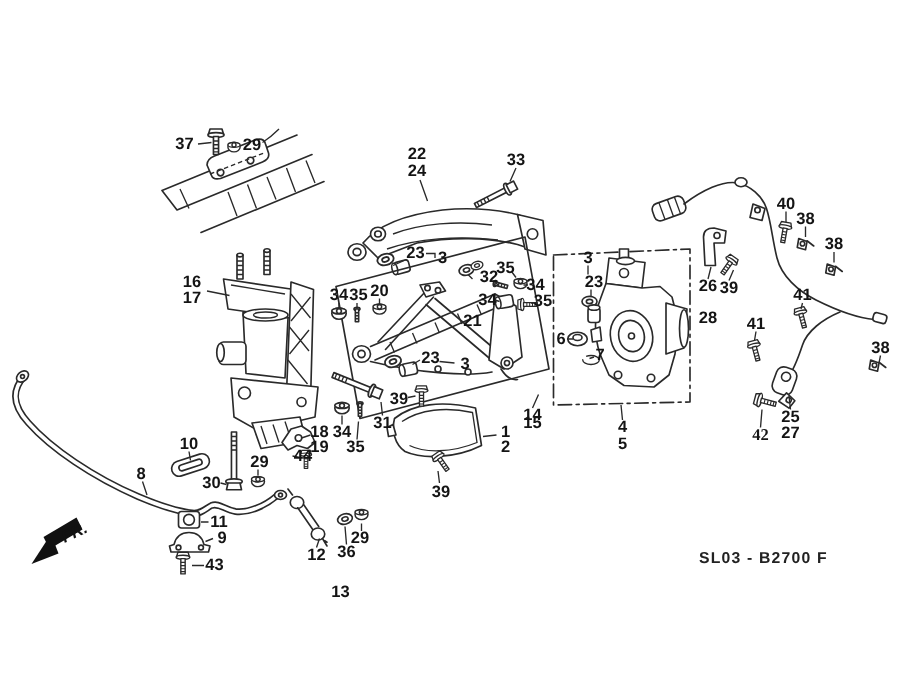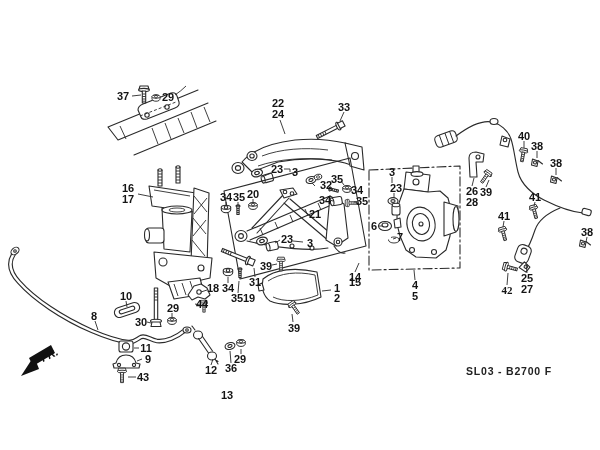--- a/index.html
+++ b/index.html
@@ -319,35 +319,35 @@
       <div class="callout" style="left: 253px; top: 194px; text-align: right;">20</div>
       <div class="callout" style="left: 315px; top: 190px; margin-top: 24px;">21</div>
       <div class="callout" style="left: 326px; top: 185px;">32</div>
       <div class="callout" style="left: 337px; top: 179px;">35</div>
       <div class="callout" style="left: 357px; top: 190px;">34</div>
       <div class="callout" style="left: 325px; top: 200px;">34</div>
       <div class="callout" style="left: 362px; top: 201px;">35</div>
       <div class="callout" style="left: 392px; top: 172px;">3</div>
       <div class="callout" style="left: 396px; top: 188px;">23</div>
       <div class="callout" style="left: 472px; top: 191px;">26</div>
-      <div class="callout" style="left: 472px; top: 202px;">28</div>
+      <div class="callout" style="left: 472px; top: 212px;">28</div>
       <div class="callout" style="left: 486px; top: 192px;">39</div>
       <div class="callout" style="left: 535px; top: 197px;">41</div>
       <div class="callout" style="left: 504px; top: 216px;">41</div>
       <div class="callout" style="left: 587px; top: 232px;">38</div>
       <div class="callout" style="left: 374px; top: 226px;">6</div>
       <div class="callout" style="left: 400px; top: 237px;">7</div>
       <div class="callout" style="left: 287px; top: 239px;">23</div>
       <div class="callout" style="left: 310px; top: 243px;">3</div>
       <div class="callout" style="left: 266px; top: 266px;">39</div>
       <div class="callout" style="left: 255px; top: 282px;">31</div>
       <div class="callout" style="left: 228px; top: 288px;">34</div>
       <div class="callout" style="left: 237px; top: 298px;">35</div>
       <div class="callout" style="left: 213px; top: 288px;">18</div>
-      <div class="callout" style="left: 213px; top: 298px; margin-left: 36px;">19</div>
+      <div class="callout" style="left: 213px; top: 298px;">19</div>
       <div class="callout" style="left: 202px; top: 304px;">44</div>
       <div class="callout" style="left: 126px; top: 296px;">10</div>
       <div class="callout" style="left: 173px; top: 308px;">29</div>
       <div class="callout" style="left: 141px; top: 322px;">30</div>
       <div class="callout" style="left: 94px; top: 316px;">8</div>
       <div class="callout" style="left: 146px; top: 348px;">11</div>
       <div class="callout" style="left: 148px; top: 359px;">9</div>
       <div class="callout" style="left: 143px; top: 377px;">43</div>
       <div class="callout" style="left: 211px; top: 370px;">12</div>
       <div class="callout" style="left: 211px; top: 395px; margin-left: 16px;">13</div>

